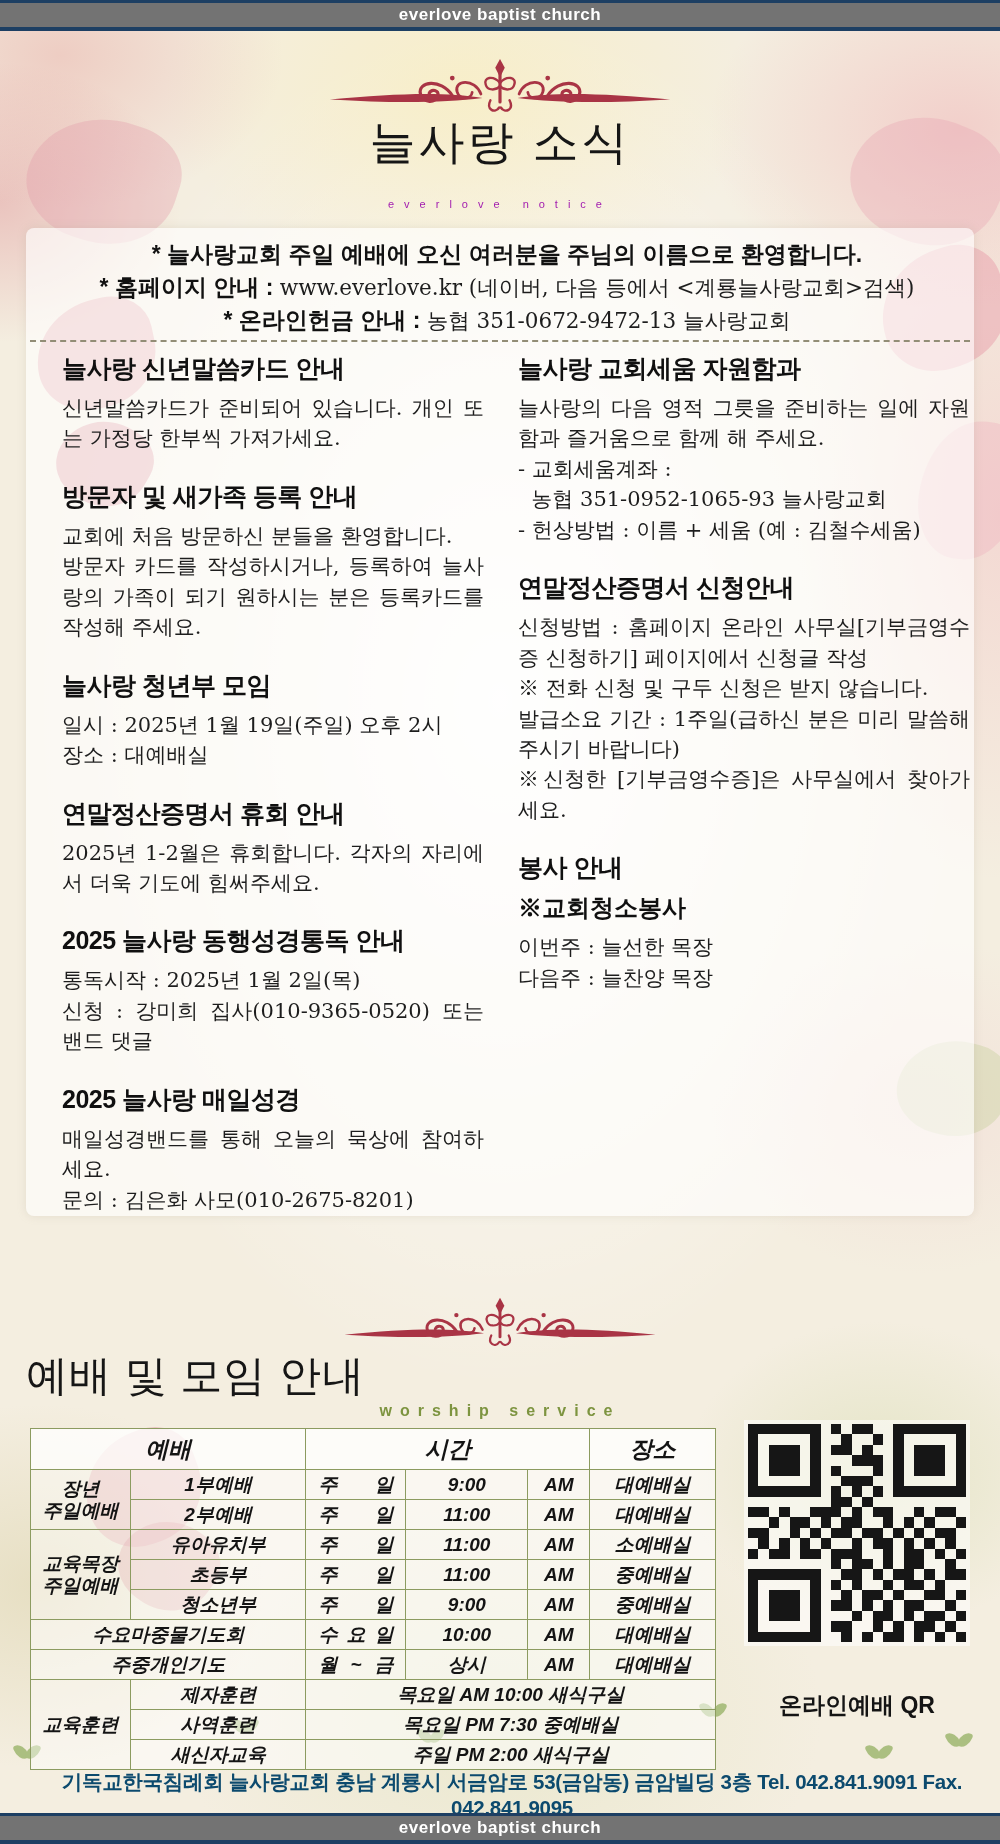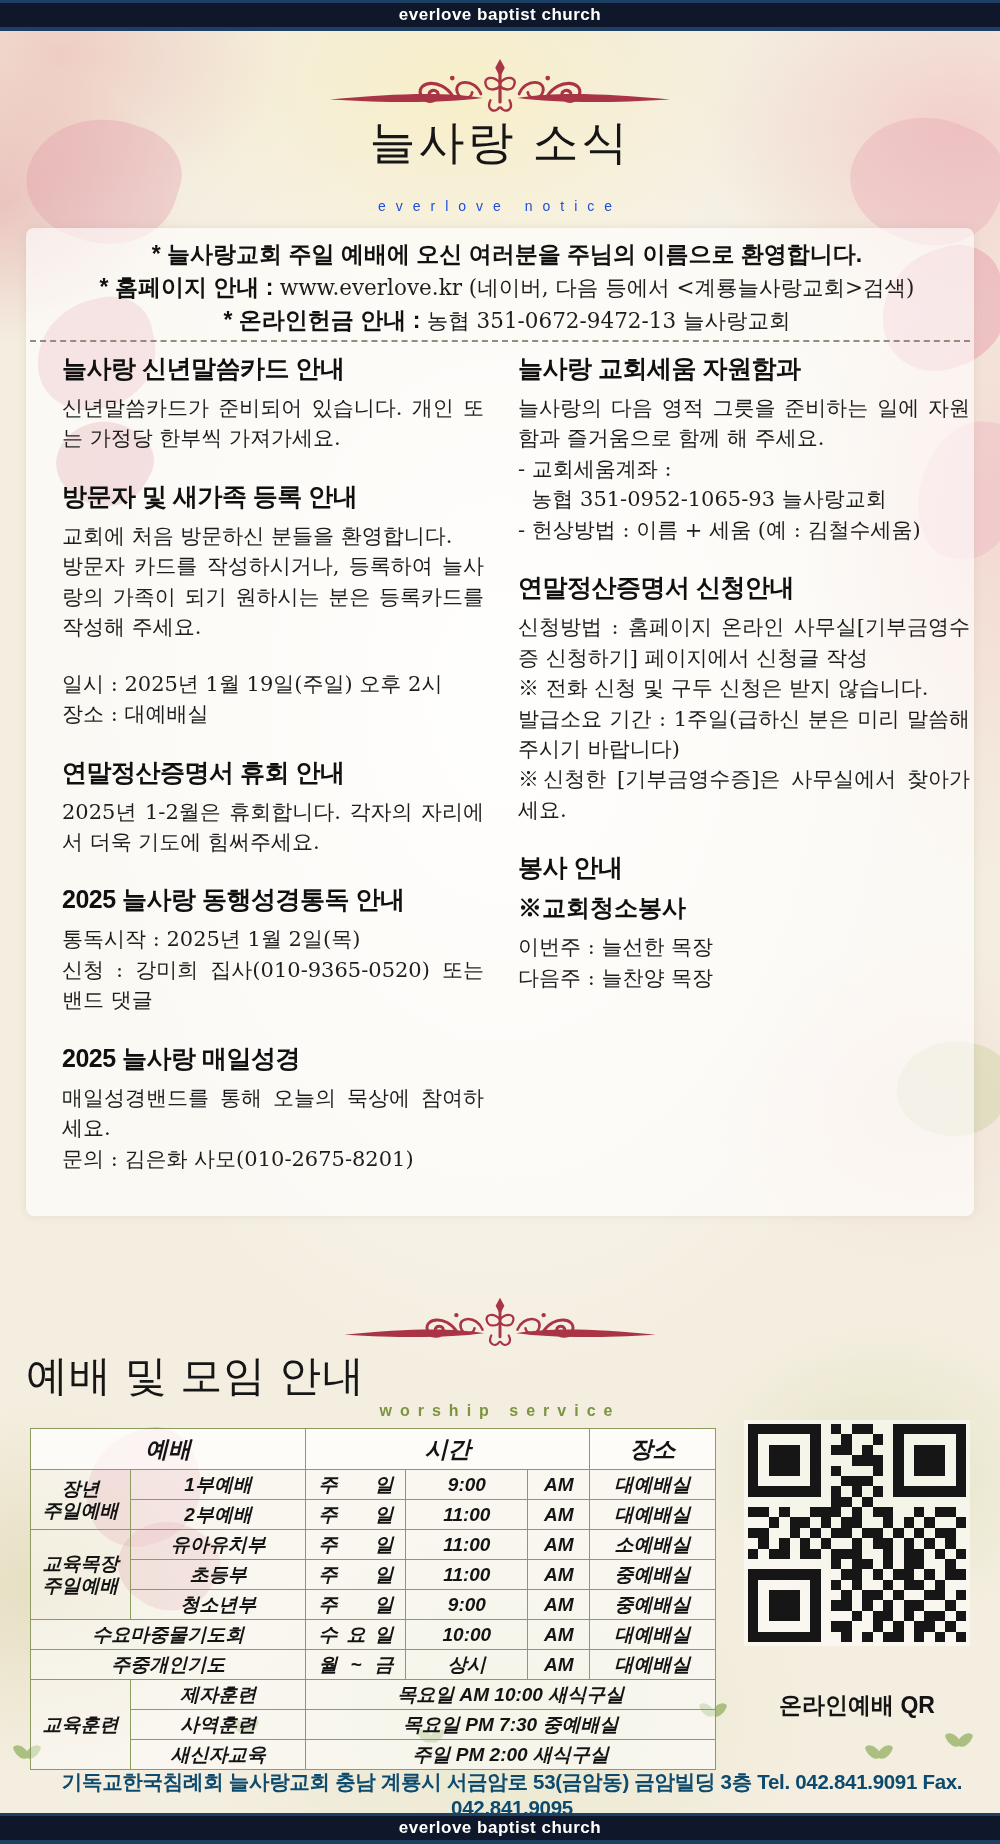--- a/index.html
+++ b/index.html
@@ -12,41 +12,41 @@
       radial-gradient(ellipse 260px 200px at 0% 11%, rgba(205,70,90,.25), transparent 70%),
       radial-gradient(ellipse 420px 300px at 46% 5%, rgba(248,238,196,.85), transparent 70%),
       radial-gradient(ellipse 360px 260px at 96% 7%, rgba(238,150,162,.35), transparent 70%),
       radial-gradient(ellipse 280px 520px at 100% 28%, rgba(242,168,180,.30), transparent 70%),
       radial-gradient(ellipse 300px 240px at 92% 60%, rgba(238,190,198,.25), transparent 70%),
       radial-gradient(ellipse 280px 220px at 88% 80%, rgba(198,210,150,.35), transparent 70%),
       radial-gradient(ellipse 320px 260px at 4% 86%, rgba(214,204,158,.45), transparent 70%),
       radial-gradient(ellipse 460px 340px at 50% 93%, rgba(224,226,188,.50), transparent 70%),
       radial-gradient(ellipse 620px 920px at 50% 38%, rgba(255,255,255,.88), transparent 75%);
   }
-  .bar{position:absolute;left:0;width:100%;height:24px;background:#0f172a;
+  .bar{position:absolute;left:0;width:100%;height:24px;background:#737373;
     border-top:3px solid #1d3f63;border-bottom:4px solid #1d3f63;
     display:flex;align-items:center;justify-content:center;}
   .bar span{color:#fff;font-weight:bold;font-size:17px;letter-spacing:.5px;}
   #topbar{top:0;}
   #bottombar{bottom:0;}
 
   .petal{position:absolute;opacity:.35;border-radius:62% 38% 55% 45%;pointer-events:none;}
   .sprout{position:absolute;width:26px;height:18px;opacity:.8;pointer-events:none;}
   .sprout::before,.sprout::after{content:"";position:absolute;bottom:0;width:12px;height:16px;background:#9ab46a;}
   .sprout::before{left:1px;transform:rotate(-22deg);border-radius:20% 80% 20% 80%;}
   .sprout::after{right:1px;transform:rotate(22deg);border-radius:80% 20% 80% 20%;}
 
   .orn{position:absolute;left:50%;transform:translateX(-50%);}
   #orn-top{top:52px;width:350px;height:76px;}
   #orn-worship{top:1292px;width:320px;height:68px;}
 
   #page-title{position:absolute;top:112px;left:0;width:100%;text-align:center;
     font-size:46px;font-weight:500;letter-spacing:3px;color:#161616;}
   #page-subtitle{position:absolute;top:198px;left:0;width:100%;text-align:center;
-    font-size:14px;letter-spacing:10px;color:#1d4ed8;font-weight:500;}
+    font-size:11px;letter-spacing:10px;color:#a21caf;font-weight:500;}
 
   #notice-panel{position:absolute;left:26px;top:228px;width:948px;height:988px;
     background:rgba(255,255,255,.62);border-radius:8px;box-shadow:0 0 8px rgba(180,170,150,.25);}
 
   #intro{position:absolute;left:62px;top:238px;width:890px;text-align:center;}
   .intro-line{font-size:23px;line-height:33px;white-space:nowrap;}
   .intro-line .lbl{font-weight:bold;color:#111;}
   .intro-line .val{font-family:"DejaVu Serif",serif;font-weight:normal;font-size:21.5px;color:#1d1d1d;}
 
   #divider{position:absolute;top:340px;left:30px;width:940px;border-top:2px dashed #928d76;}
@@ -155,20 +155,21 @@
     <div class="section">
       <div class="sec-title">늘사랑 신년말씀카드 안내</div>
       <div class="sec-body">신년말씀카드가 준비되어 있습니다. 개인 또는 가정당 한부씩 가져가세요.</div>
     </div>
     <div class="section">
       <div class="sec-title">방문자 및 새가족 등록 안내</div>
       <div class="sec-body">교회에 처음 방문하신 분들을 환영합니다.
 방문자 카드를 작성하시거나, 등록하여 늘사랑의 가족이 되기 원하시는 분은 등록카드를 작성해 주세요.</div>
     </div>
     <div class="section">
+      <div class="sec-title">늘사랑 청년부 모임</div>
       <div class="sec-body">일시 : 2025년 1월 19일(주일) 오후 2시
 장소 : 대예배실</div>
     </div>
     <div class="section">
       <div class="sec-title">연말정산증명서 휴회 안내</div>
       <div class="sec-body">2025년 1-2월은 휴회합니다. 각자의 자리에서 더욱 기도에 힘써주세요.</div>
     </div>
     <div class="section">
       <div class="sec-title">2025 늘사랑 동행성경통독 안내</div>
       <div class="sec-body">통독시작 : 2025년 1월 2일(목)

